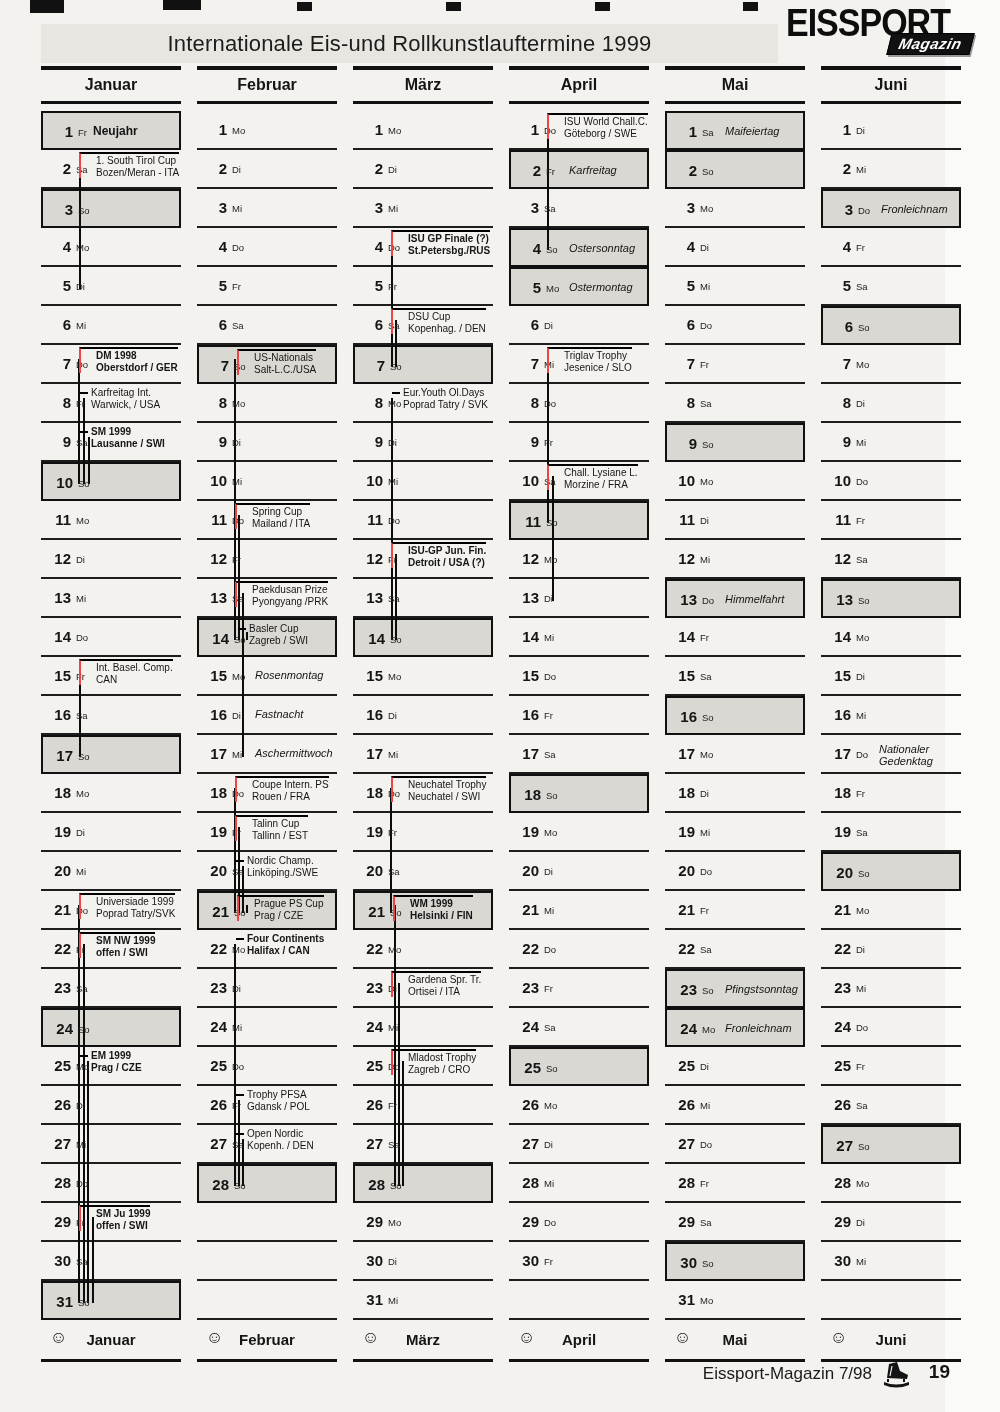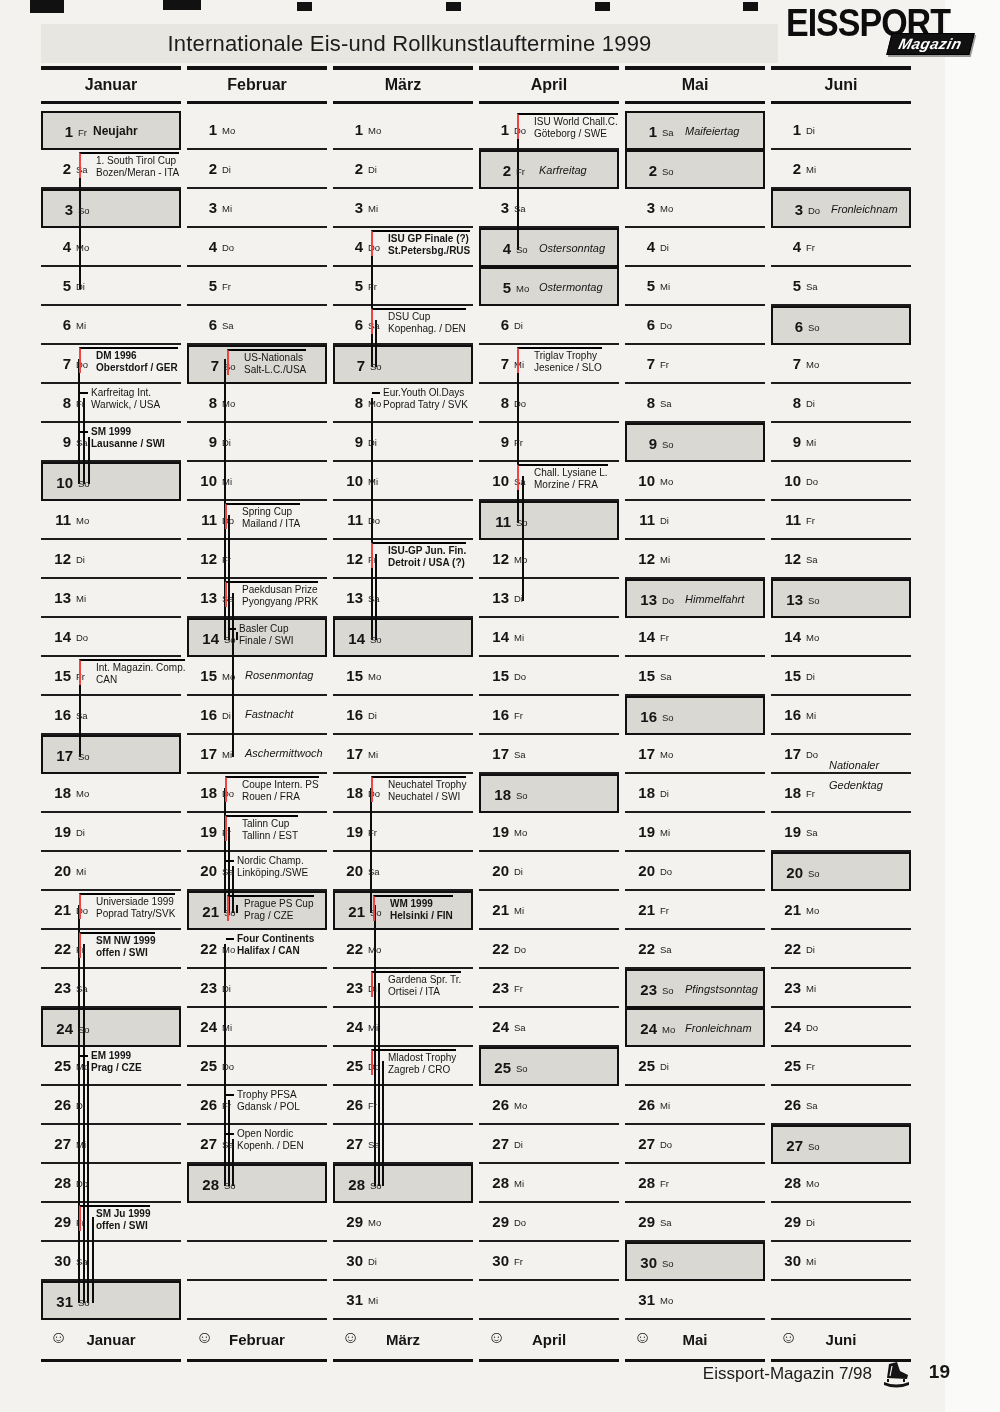--- a/index.html
+++ b/index.html
@@ -14,37 +14,37 @@
     background:#e7e6e1;text-align:center;font-size:22px;line-height:39px;
     letter-spacing:.2px;color:#1c1c1c;
   }
   .logo{position:absolute;left:786px;top:0;width:200px;height:58px;}
   .logo-main{font-size:34px;font-weight:800;letter-spacing:-1px;transform:scaleY(1.15);transform-origin:top left;display:inline-block;color:#0d0d0d;}
   .logo-sub{
     position:absolute;right:14px;top:33px;background:#111;color:#fff;
     font-style:italic;font-weight:700;font-size:15px;padding:1px 9px 2px;
     transform:skewX(-14deg);letter-spacing:.5px;border:1px solid #000;box-shadow:2px 2px 0 #9a9a96;
   }
-  #cols{position:absolute;left:41px;top:66px;display:flex;gap:6px;}
+  #cols{position:absolute;left:41px;top:66px;display:flex;gap:16px;}
   .col{width:140px;position:relative;}
   .mhead{
     height:38px;box-sizing:border-box;border-top:4px solid #111;border-bottom:3px solid #111;
     text-align:center;font-weight:700;font-size:16px;line-height:30px;margin-bottom:7px;
   }
   .grid{position:relative;}
   .row{position:relative;height:39px;box-sizing:border-box;border-bottom:2px solid #1d1d1d;}
   .row.shaded{
     background:#d9d8d2;border:2px solid #101010;
     background-image:radial-gradient(#cfceca 18%,transparent 19%);background-size:4px 4px;
   }
   .row>span,.row>div{z-index:2;}
   .num{position:absolute;left:2px;top:0;width:28px;text-align:right;font-weight:700;font-size:15px;line-height:37px;}
   .wd{position:absolute;left:35px;top:0;font-size:9.5px;line-height:39px;color:#222;}
   .hol{position:absolute;left:58px;top:0;font-size:11px;font-style:italic;line-height:36px;white-space:pre-line;}
-  .hol.two{line-height:20px;top:20px;}
+  .hol.two{line-height:12px;top:8px;}
   .hol.hb{font-style:normal;font-weight:700;font-size:12px;left:50px;}
   .ev{position:absolute;left:38px;top:2px;font-size:10px;line-height:11.5px;}
   .ev.brk{border-left:2px solid #ef4444;border-top:2px solid #000;padding:1px 0 0 15px;}
   .ev.dash{padding:1px 0 0 12px;}
   .ev.dash::before{content:"";position:absolute;left:1px;top:6px;width:8px;height:2px;background:#000;}
   .ev.evb{font-weight:700;}
   .evl{white-space:nowrap;}
   .span-line{position:absolute;width:2px;background:#0c0c0c;z-index:1;}
   .mfoot{position:relative;height:36px;border-bottom:3px solid #111;margin-top:3px;}
   .smiley{position:absolute;left:9px;top:5px;font-size:17px;}
@@ -101,21 +101,21 @@
           <span class="wd">Di</span>
         </div>
         <div class="row">
           <span class="num">6</span>
           <span class="wd">Mi</span>
         </div>
         <div class="row">
           <span class="num">7</span>
           <span class="wd">Do</span>
           <div class="ev brk evb">
-            <div class="evl">DM 1996</div>
+            <div class="evl">DM 1998</div>
             <div class="evl">Oberstdorf / GER</div>
           </div>
         </div>
         <div class="row">
           <span class="num">8</span>
           <span class="wd">Fr</span>
           <div class="ev dash">
             <div class="evl">Karfreitag Int.</div>
             <div class="evl">Warwick, / USA</div>
           </div>
@@ -145,21 +145,21 @@
           <span class="wd">Mi</span>
         </div>
         <div class="row">
           <span class="num">14</span>
           <span class="wd">Do</span>
         </div>
         <div class="row">
           <span class="num">15</span>
           <span class="wd">Fr</span>
           <div class="ev brk">
-            <div class="evl">Int. Magazin. Comp.</div>
+            <div class="evl">Int. Basel. Comp.</div>
             <div class="evl">CAN</div>
           </div>
         </div>
         <div class="row">
           <span class="num">16</span>
           <span class="wd">Sa</span>
         </div>
         <div class="row shaded">
           <span class="num">17</span>
           <span class="wd">So</span>
@@ -316,21 +316,21 @@
           <div class="ev brk">
             <div class="evl">Paekdusan Prize</div>
             <div class="evl">Pyongyang /PRK</div>
           </div>
         </div>
         <div class="row shaded">
           <span class="num">14</span>
           <span class="wd">So</span>
           <div class="ev dash">
             <div class="evl">Basler Cup</div>
-            <div class="evl">Finale / SWI</div>
+            <div class="evl">Zagreb / SWI</div>
           </div>
         </div>
         <div class="row">
           <span class="num">15</span>
           <span class="wd">Mo</span>
           <span class="hol">Rosenmontag</span>
         </div>
         <div class="row">
           <span class="num">16</span>
           <span class="wd">Di</span>

